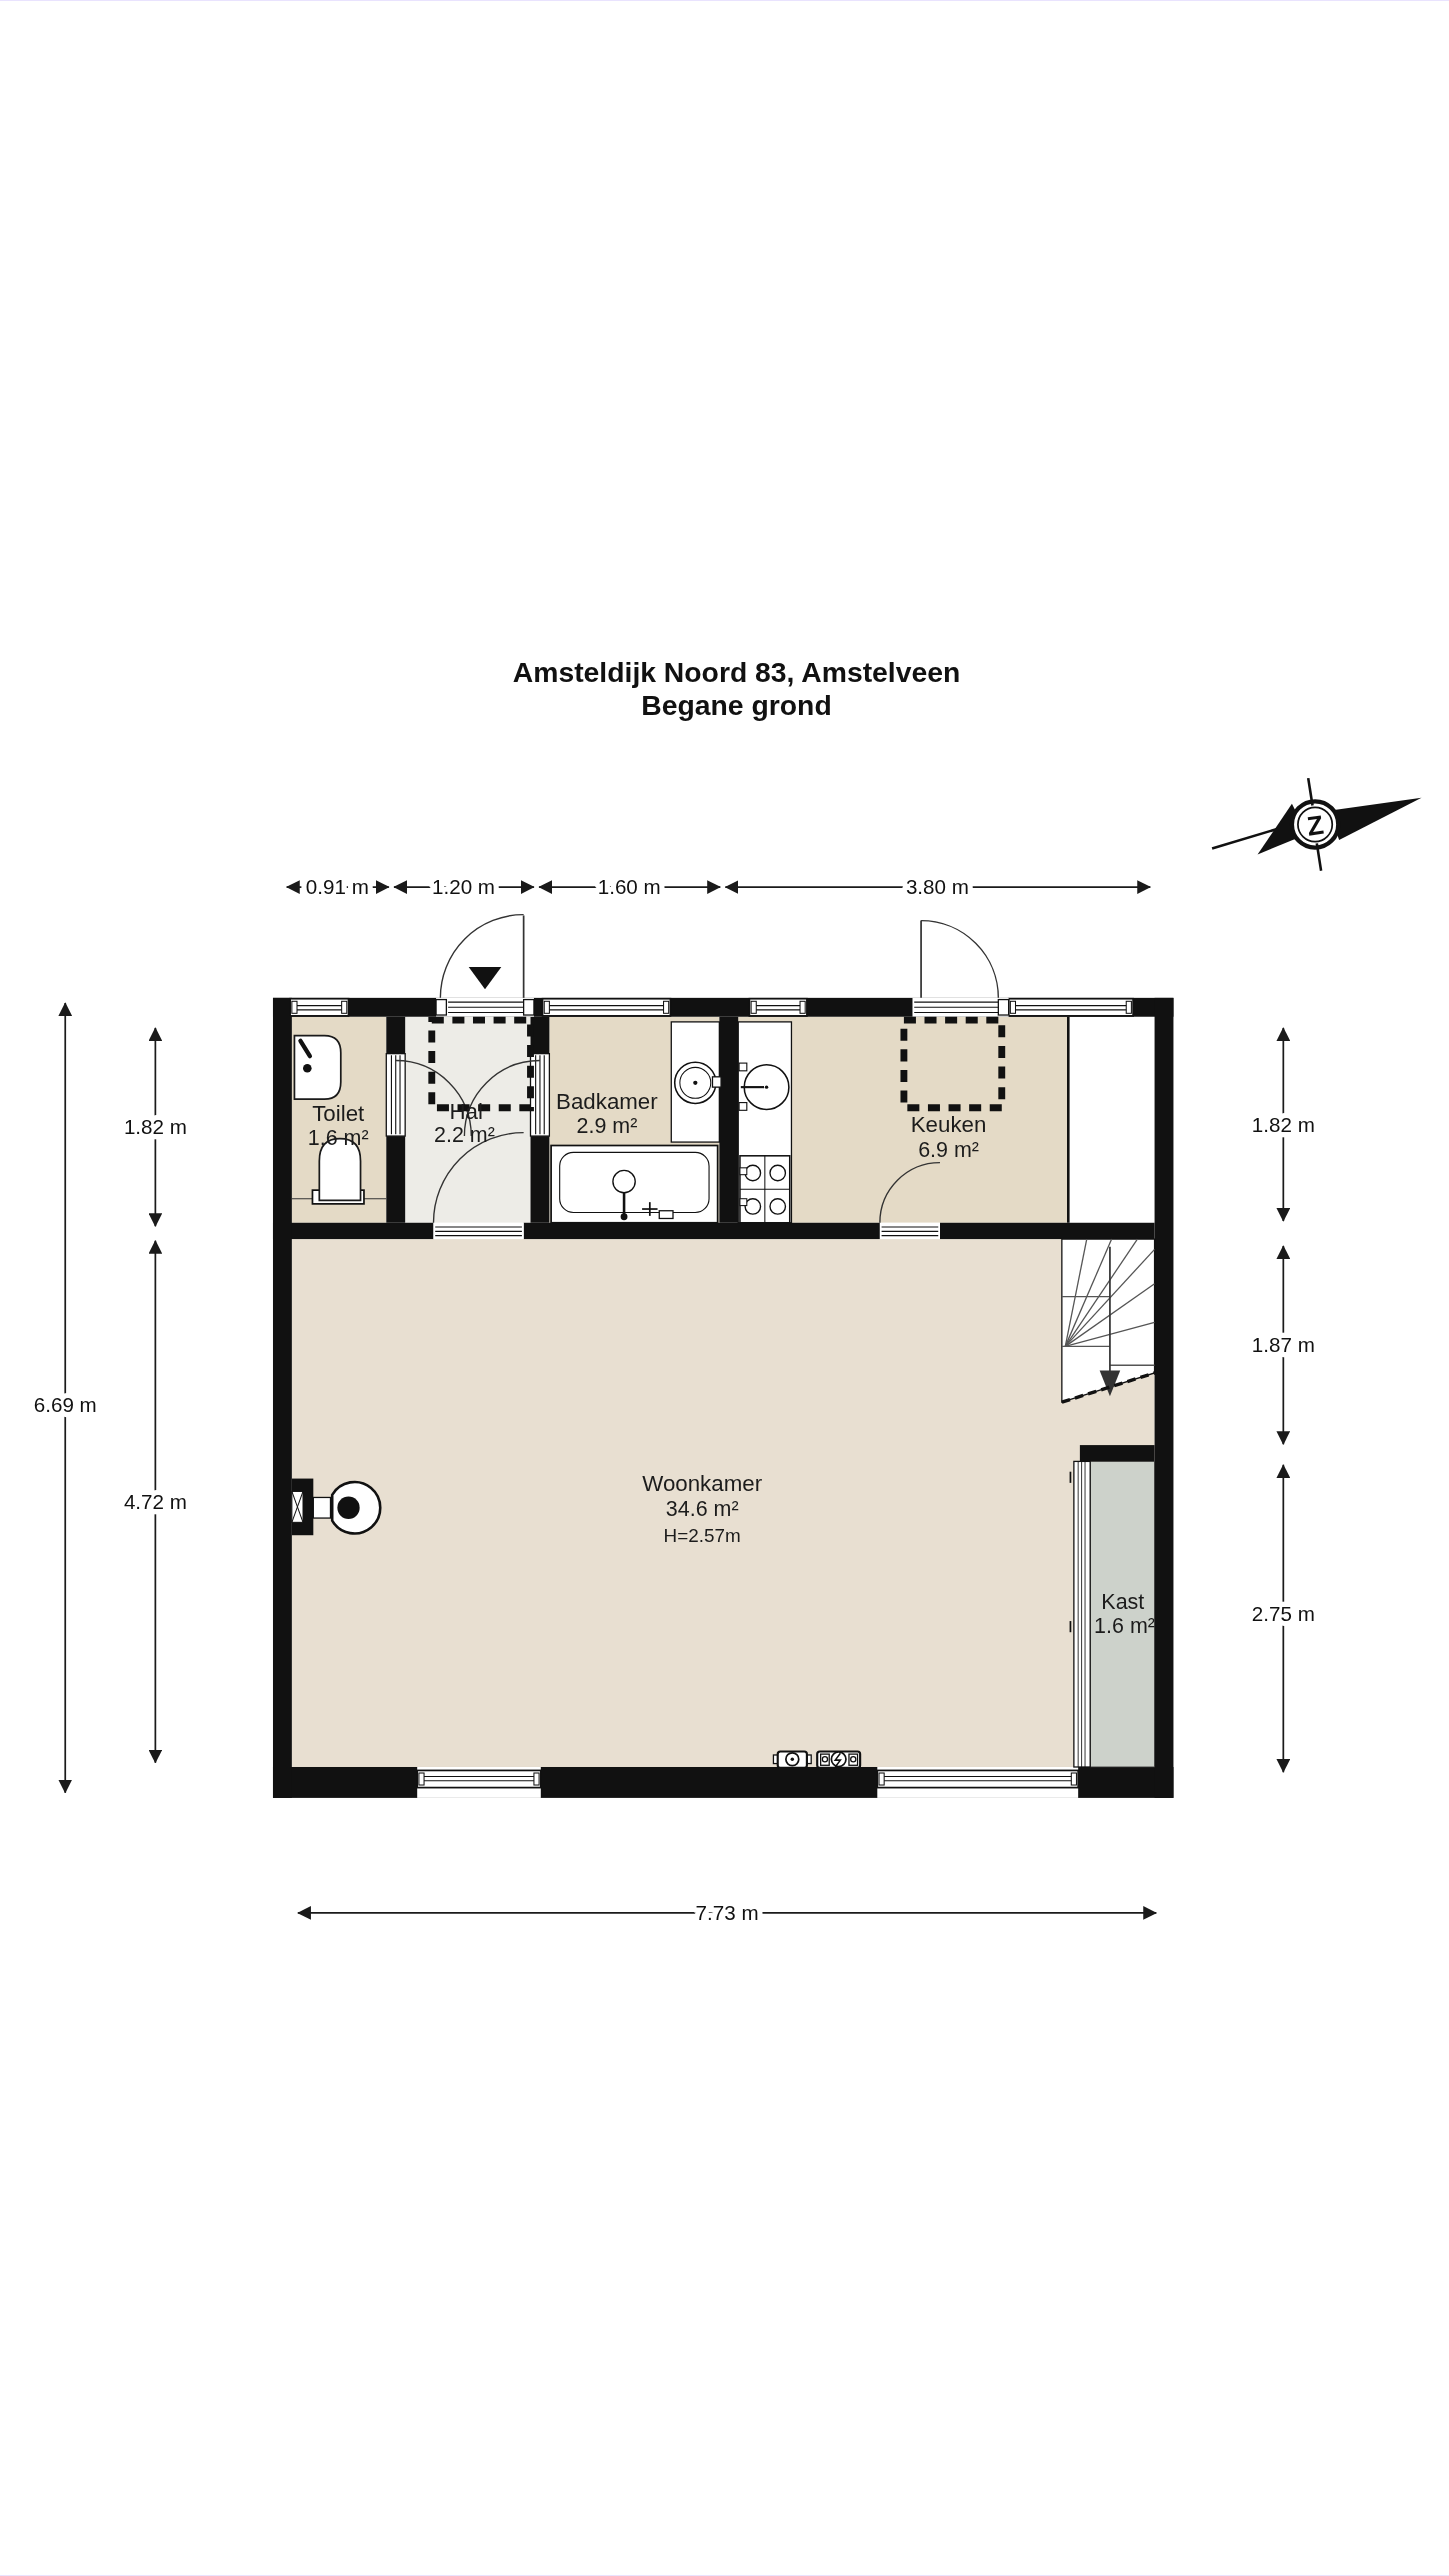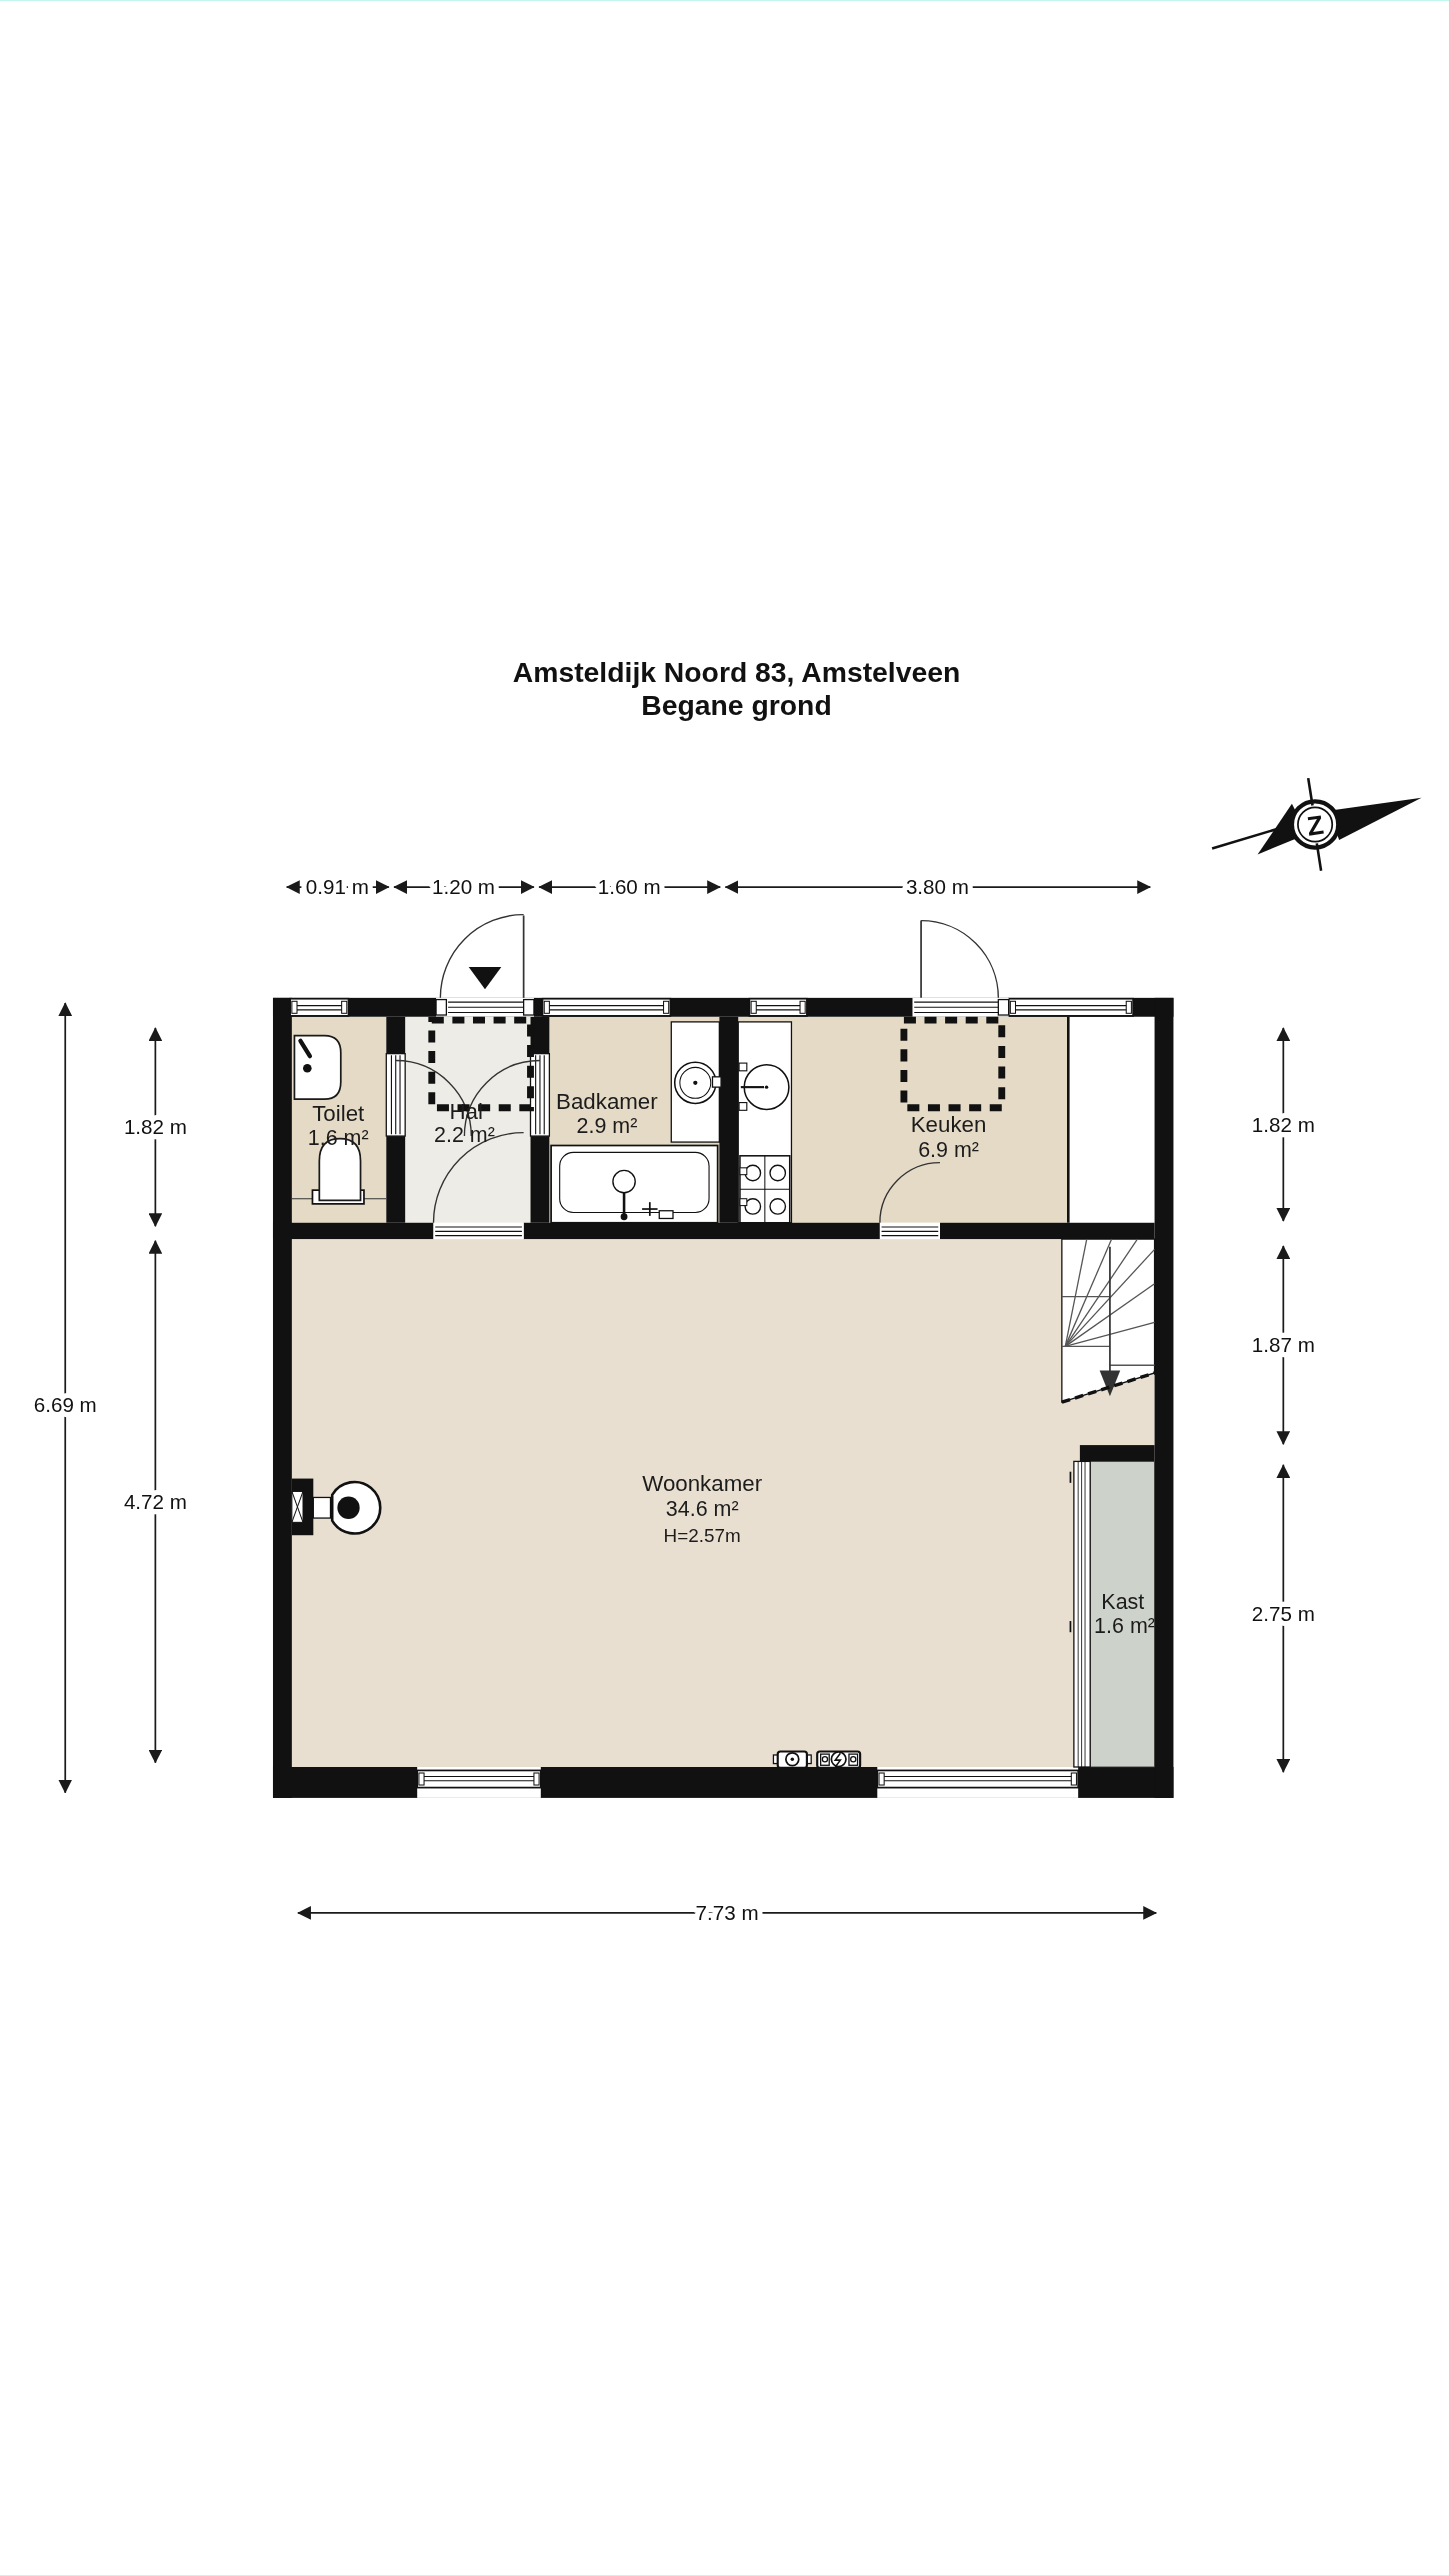--- a/index.html
+++ b/index.html
@@ -1,16 +1,16 @@
 <!DOCTYPE html>
 <html style="font-size:13.7px"><head>
 <meta charset="utf-8">
 <style>
   html,body{margin:0;padding:0;background:#fff;}
-  .canvas{position:relative;width:1449px;height:2576px;background:#5eead4;overflow:hidden;}
+  .canvas{position:relative;width:1449px;height:2576px;background:#c4b5fd;overflow:hidden;}
   svg{position:absolute;left:0;top:0;}
   text{font-family:"Liberation Sans","DejaVu Sans",sans-serif;}
   .t-title{font-size:33px;font-weight:bold;fill:#111;}
   .t-dim{font-size:24px;fill:#111;paint-order:stroke;stroke:#ffffff;stroke-width:12px;stroke-linejoin:round;}
   .t-room{font-size:26px;fill:#1c1c1c;}
   .t-area{font-size:25px;fill:#1c1c1c;}
   .t-note{font-size:22px;fill:#1c1c1c;}
   .t-compass{font-size:31px;font-weight:bold;fill:#111;}
   .wall{fill:#111111;}
   .arc{fill:none;stroke:#333;stroke-width:1.6;}

